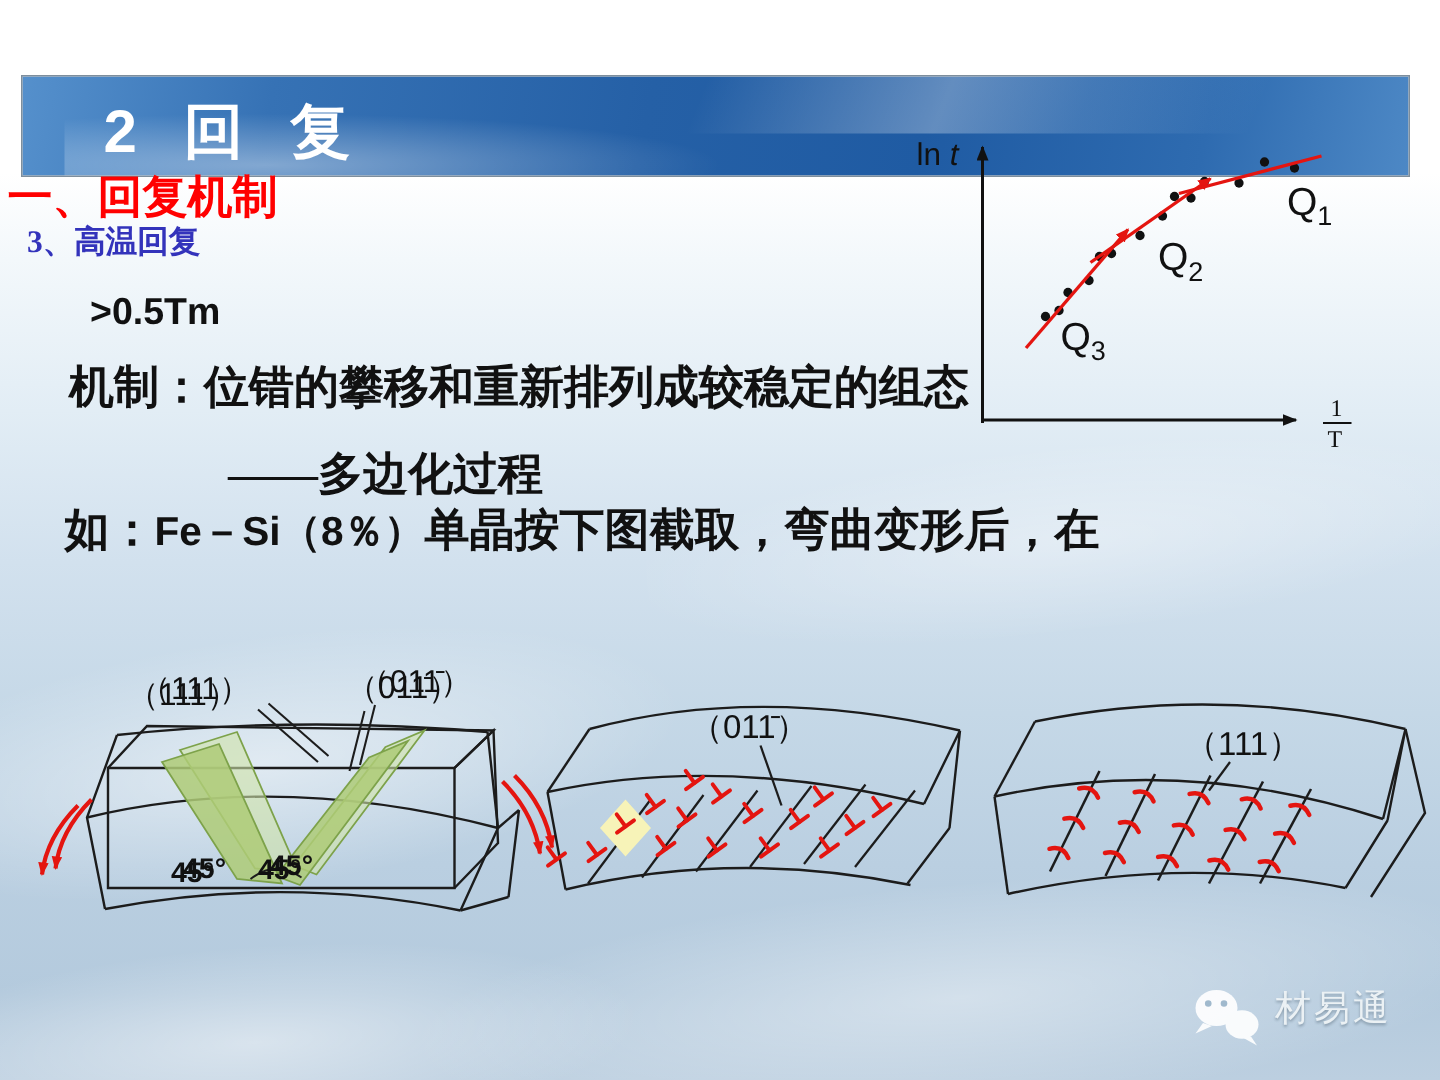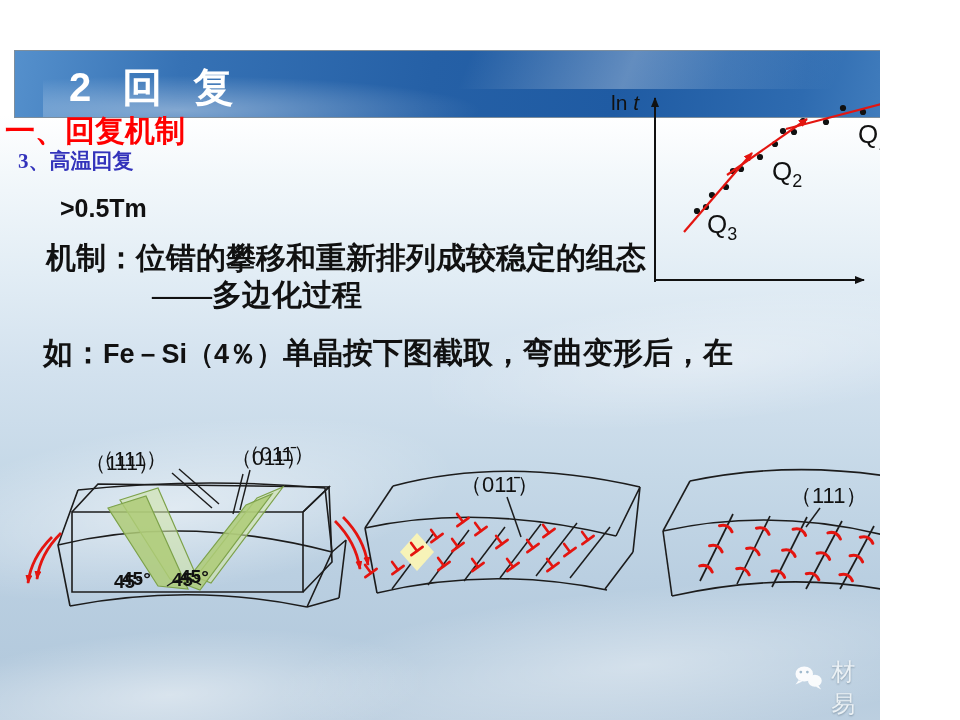--- a/index.html
+++ b/index.html
@@ -1,17 +1,17 @@
 <!DOCTYPE html>
 <html style="--accent_red: #e41510; --heading_red: #ff0000; --heading_blue: #3333bb; --banner_blue: #2560a6; --plane_green: #aecb77; --plane_green_light: #cfe3a8; --highlight_yellow: #f7f3b8; --text_black: #111111;"><head>
 <meta charset="utf-8">
 <style>
   html,body{margin:0;padding:0;}
   .slide{
-    position:relative;width:880px;height:720px;overflow:hidden;
+    position:relative;width:960px;height:720px;overflow:hidden;
     font-family:"Liberation Sans",sans-serif;
     background:linear-gradient(180deg,#ffffff 0%,#ffffff 16%,#f3f8fb 24%,#e2edf5 38%,#d2e1ee 52%,#c5d8e7 66%,#bacfe1 80%,#b4cadd 92%,#bccfe0 100%);
   }
   .cloud{position:absolute;pointer-events:none;}
   .cloud.c1{left:-60px;top:420px;width:520px;height:170px;transform:rotate(-8deg);
     background:radial-gradient(ellipse at 45% 50%,rgba(255,255,255,.5),rgba(255,255,255,0) 70%);}
   .cloud.c2{left:280px;top:590px;width:720px;height:150px;transform:rotate(-5deg);
     background:radial-gradient(ellipse at 50% 50%,rgba(255,255,255,.42),rgba(255,255,255,0) 72%);}
   .cloud.c3{left:-90px;top:630px;width:520px;height:130px;transform:rotate(-4deg);
     background:radial-gradient(ellipse at 50% 50%,rgba(255,255,255,.46),rgba(255,255,255,0) 70%);}
@@ -32,21 +32,21 @@
     letter-spacing:10px;font-family:"Liberation Sans",sans-serif;white-space:nowrap;
   }
   .txt{position:absolute;white-space:nowrap;color:var(--text_black);}
   .h-red{left:5px;top:111px;font-size:30px;font-weight:600;color:var(--heading_red);
     font-family:"Liberation Sans",sans-serif;}
   .h-blue{left:18px;top:147px;font-size:21px;font-weight:600;color:var(--heading_blue);
     font-family:"Liberation Serif",serif;}
   .h-temp{left:60px;top:194px;font-size:25px;font-weight:bold;font-family:"Liberation Sans",sans-serif;}
   .body-serif{font-family:"Liberation Serif",serif;font-weight:600;font-size:30px;}
   .l1{left:46px;top:238px;}
-  .l2{left:152px;top:275px;}
+  .l2{left:152px;top:296px;}
   .l3{left:43px;top:333px;}
   .l4{left:8px;top:376px;}
   .bold-latin{font-family:"Liberation Sans",sans-serif;font-weight:bold;font-size:27px;}
 
   .graph-svg{position:absolute;left:595px;top:85px;}
   .diagrams-svg{position:absolute;left:0;top:420px;}
 
   .watermark{position:absolute;left:793px;top:656px;display:flex;align-items:flex-start;gap:7px;opacity:.95;}
   .watermark .brand{font-size:24px;color:#eef3f6;font-family:"Liberation Sans",sans-serif;
     text-shadow:0 1px 2px rgba(90,110,125,.6);letter-spacing:2px;}
@@ -66,21 +66,21 @@
     <div class="streak2"></div>
     <span class="title">2 回 复</span>
   </div>
 
   <span class="txt h-red">一、回复机制</span>
   <span class="txt h-blue">3、高温回复</span>
   <span class="txt h-temp">&gt;0.5Tm</span>
 
   <span class="txt body-serif l1">机制：位错的攀移和重新排列成较稳定的组态</span>
   <span class="txt body-serif l2">——多边化过程</span>
-  <span class="txt body-serif l3"><span>如：</span><span class="bold-latin">Fe－Si（4％）</span><span>单晶按下图截取，弯曲变形后，在</span></span>
+  <span class="txt body-serif l3"><span>如：</span><span class="bold-latin">Fe－Si（8％）</span><span>单晶按下图截取，弯曲变形后，在</span></span>
 
   <svg class="graph-svg" width="330" height="225" viewBox="595 85 330 225">
     <defs>
       <marker id="mBlk" markerUnits="userSpaceOnUse" markerWidth="11" markerHeight="9" refX="9" refY="4" orient="auto">
         <path d="M0,0 L10,4 L0,8 Z" fill="#111"></path>
       </marker>
       <marker id="mRedS" markerUnits="userSpaceOnUse" markerWidth="10" markerHeight="9" refX="8" refY="4" orient="auto">
         <path d="M0,0 L9,4 L0,8 Z" style="fill:var(--accent_red)"></path>
       </marker>
     </defs>

